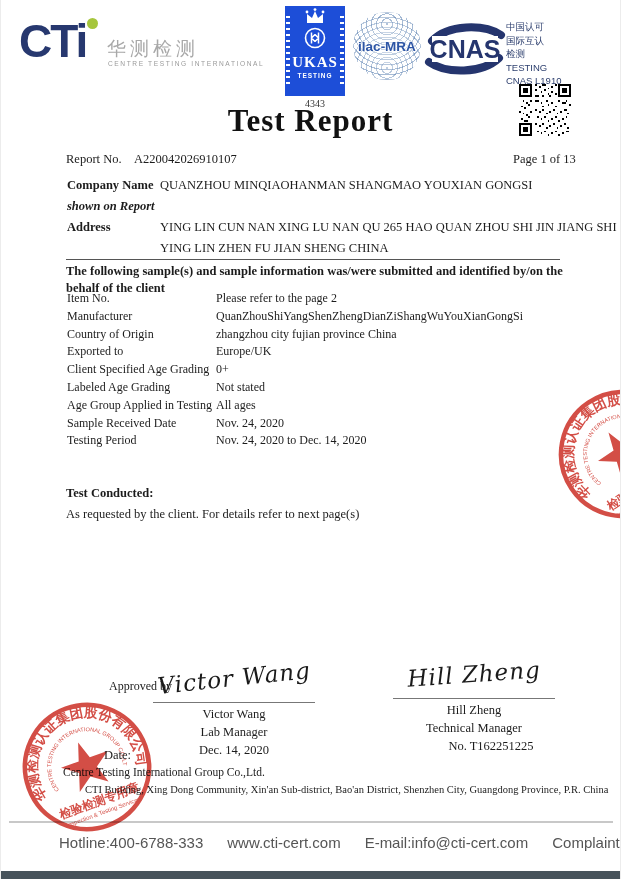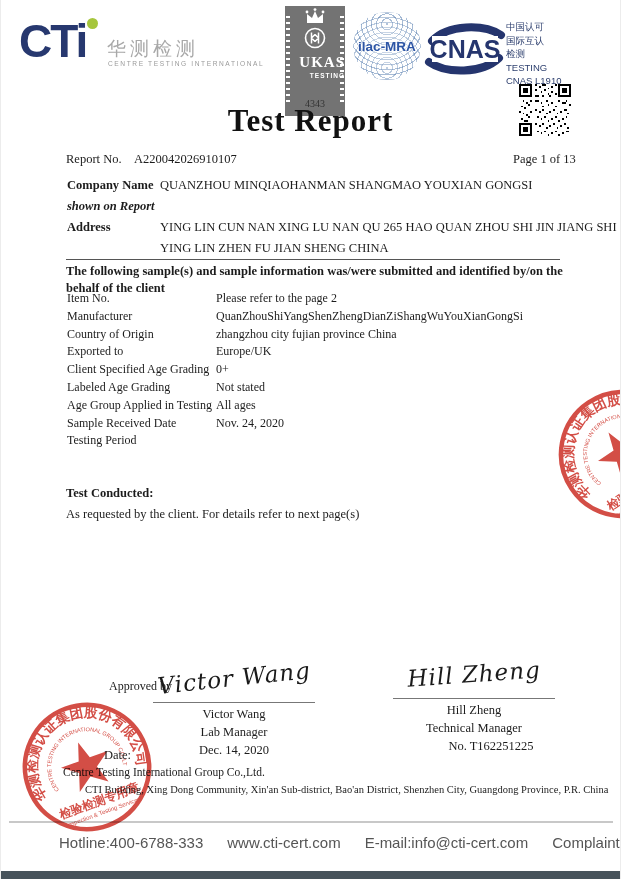--- a/index.html
+++ b/index.html
@@ -10,21 +10,21 @@
 
   
   .cti-logo{left:18px;top:16px;width:230px;height:72px;}
   .cti-word{position:absolute;left:0;top:2px;font-family:"Liberation Sans",sans-serif;
             font-weight:bold;font-size:46px;line-height:46px;letter-spacing:-2px;color:#27386f;}
   .cti-dot{position:absolute;left:68px;top:2px;width:11px;height:11px;border-radius:50%;background:#a6c63d;}
   .cti-cn{position:absolute;left:88px;top:20px;font-size:19px;color:#a8a8a8;letter-spacing:4px;white-space:nowrap;}
   .cti-sub{position:absolute;left:89px;top:44px;font-family:"Liberation Sans",sans-serif;
            font-size:6.6px;letter-spacing:1.6px;color:#9a9a9a;white-space:nowrap;}
 
-  .ukas{left:284px;top:6px;width:60px;height:110px;background:#737373;color:#fff;text-align:right;}
+  .ukas{left:284px;top:6px;width:60px;height:90px;background:#1d4ed8;color:#fff;text-align:center;}
   .ukas .comb{position:absolute;top:10px;bottom:10px;width:4px;
               background:repeating-linear-gradient(180deg,#fff 0 2px,transparent 2px 6px);}
   .ukas .comb.l{left:1px;} .ukas .comb.r{right:1px;}
   .ukas-crown{position:absolute;left:18px;top:2px;width:24px;height:17px;}
   .ukas-sym{position:absolute;left:18px;top:20px;width:24px;height:24px;}
   .ukas-name{position:absolute;left:0;right:0;top:48px;font-family:"Liberation Serif",serif;
              font-weight:bold;font-size:15px;letter-spacing:1px;}
   .ukas-testing{position:absolute;left:0;right:0;top:66px;font-family:"Liberation Sans",sans-serif;
                 font-weight:bold;font-size:6.5px;letter-spacing:1px;}
   .ukas-num{left:284px;top:98px;width:60px;text-align:center;font-size:10px;color:#333;}
@@ -208,20 +208,21 @@
     <div class="frow">
         <span class="flabel">Age Group Applied in Testing</span>
         <span class="fvalue">All ages</span>
       </div>
     <div class="frow">
         <span class="flabel">Sample Received Date</span>
         <span class="fvalue">Nov. 24, 2020</span>
       </div>
     <div class="frow">
         <span class="flabel">Testing Period</span>
+        <span class="fvalue">Nov. 24, 2020 to Dec. 14, 2020</span>
       </div>
   </div>
 
   <div class="abs tc-h">Test Conducted:</div>
   <div class="abs tc-b">As requested by the client. For details refer to next page(s)</div>
 
   <div class="abs approved">Approved by</div>
   <div class="abs datelbl">Date:</div>
 
   <div class="abs sigblock sig-l">

